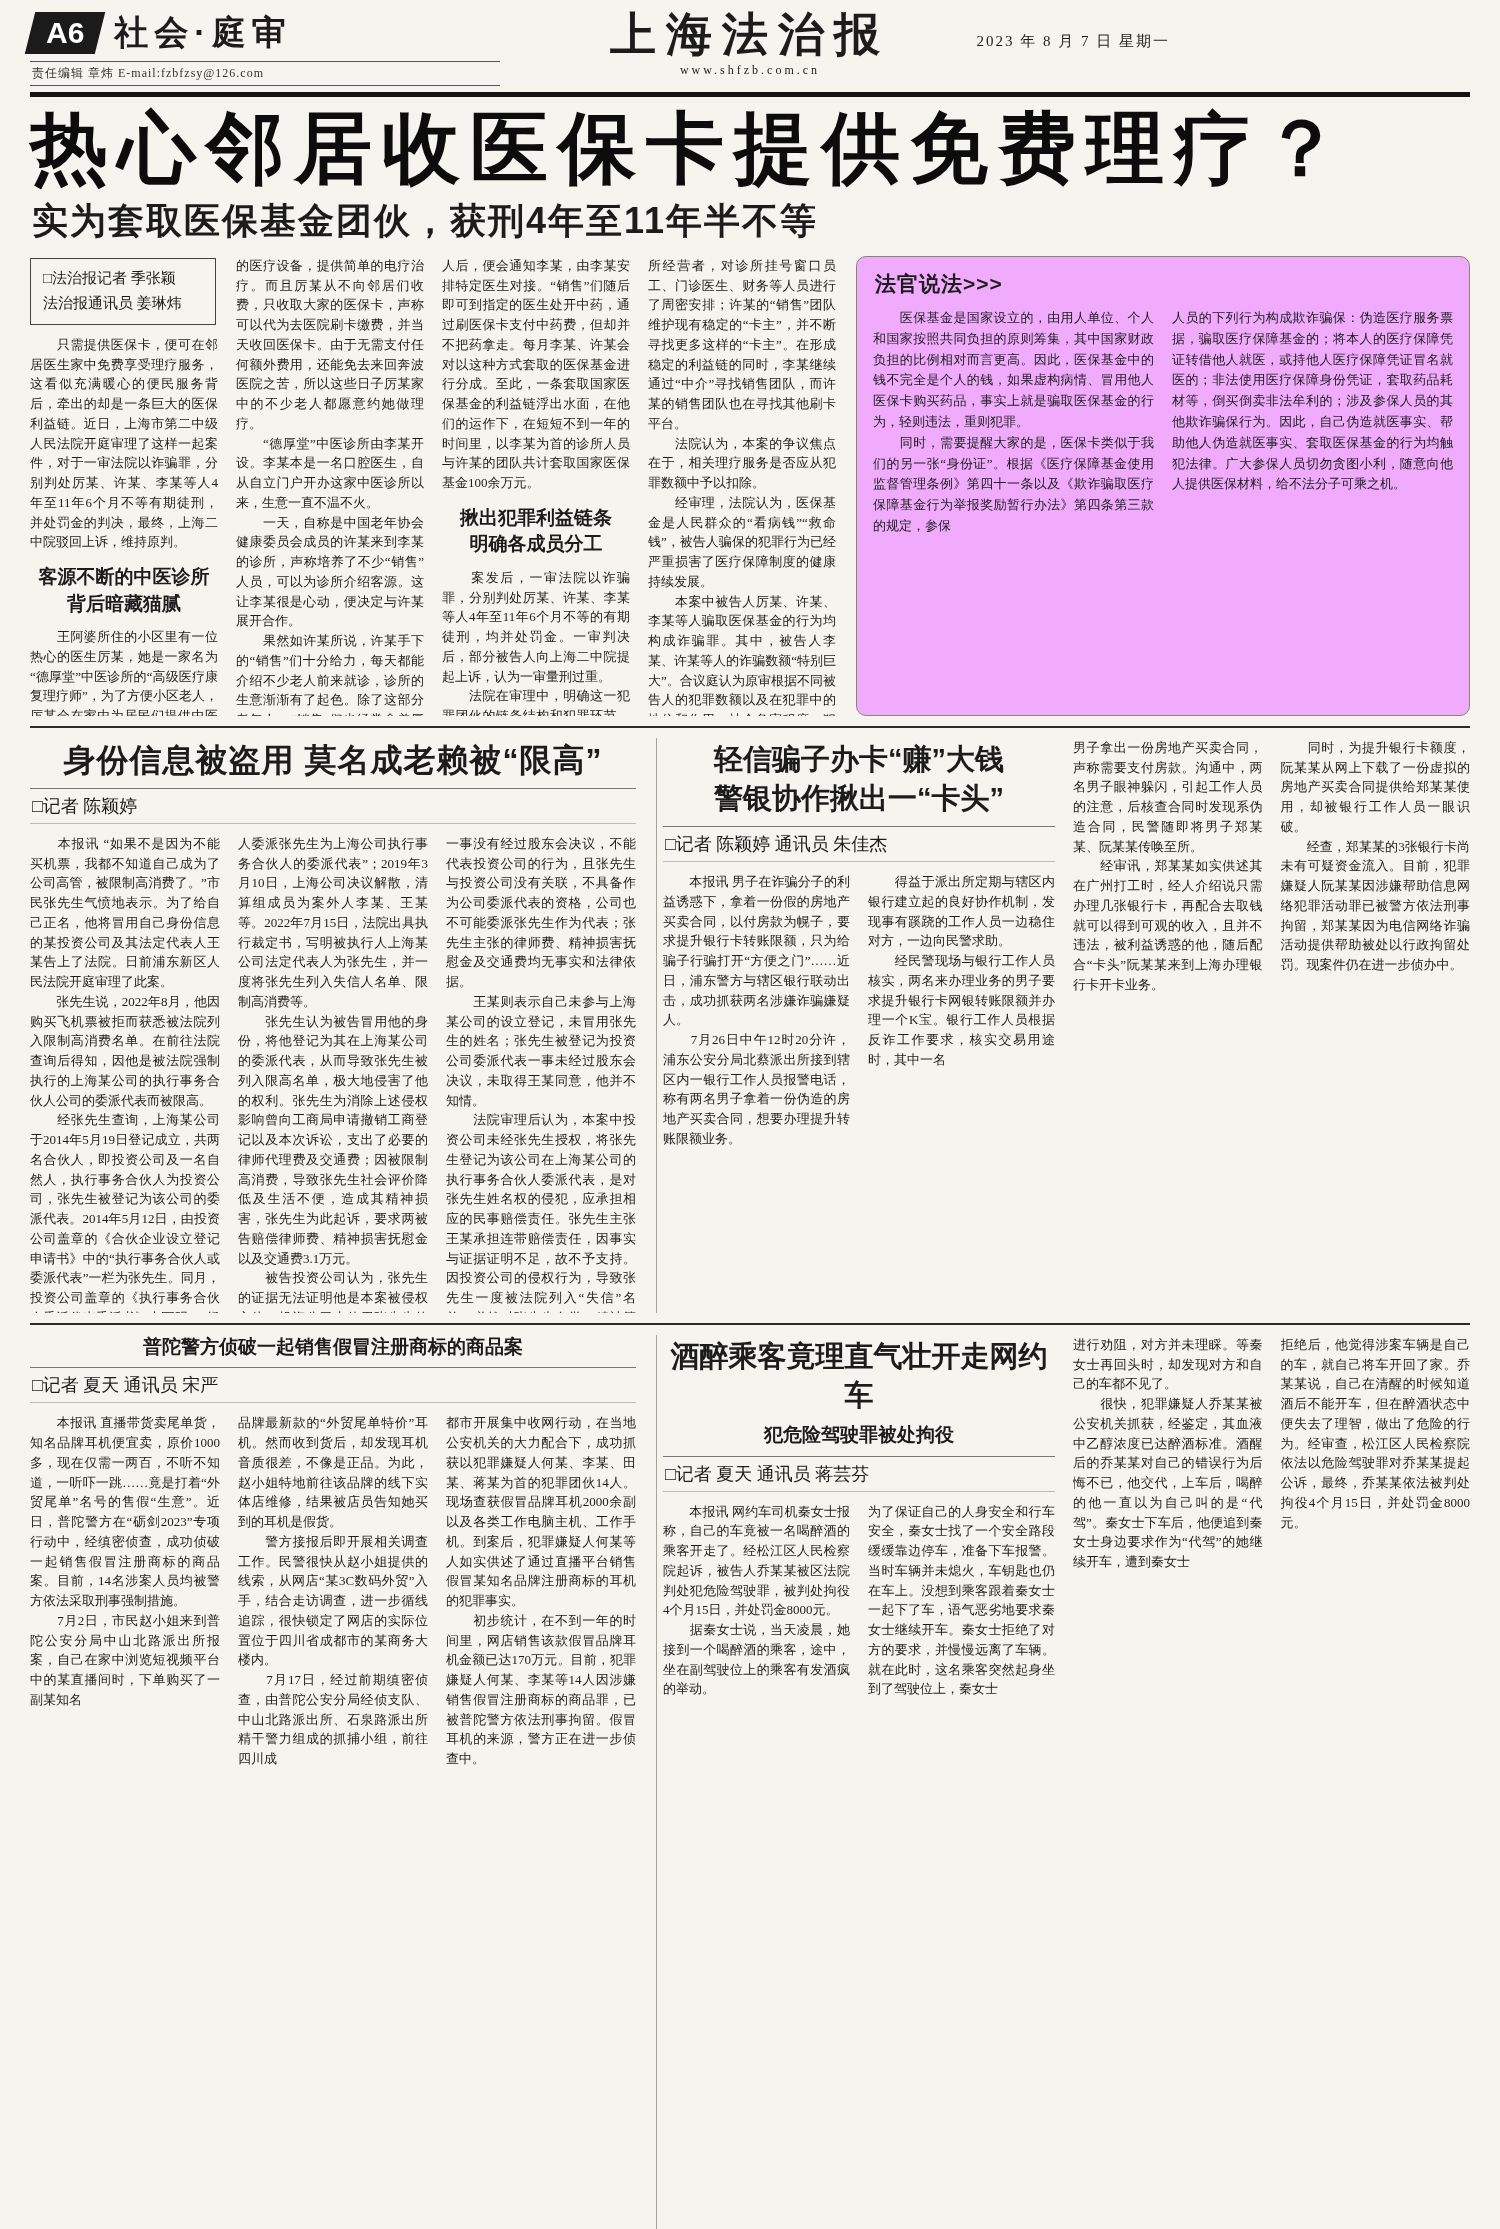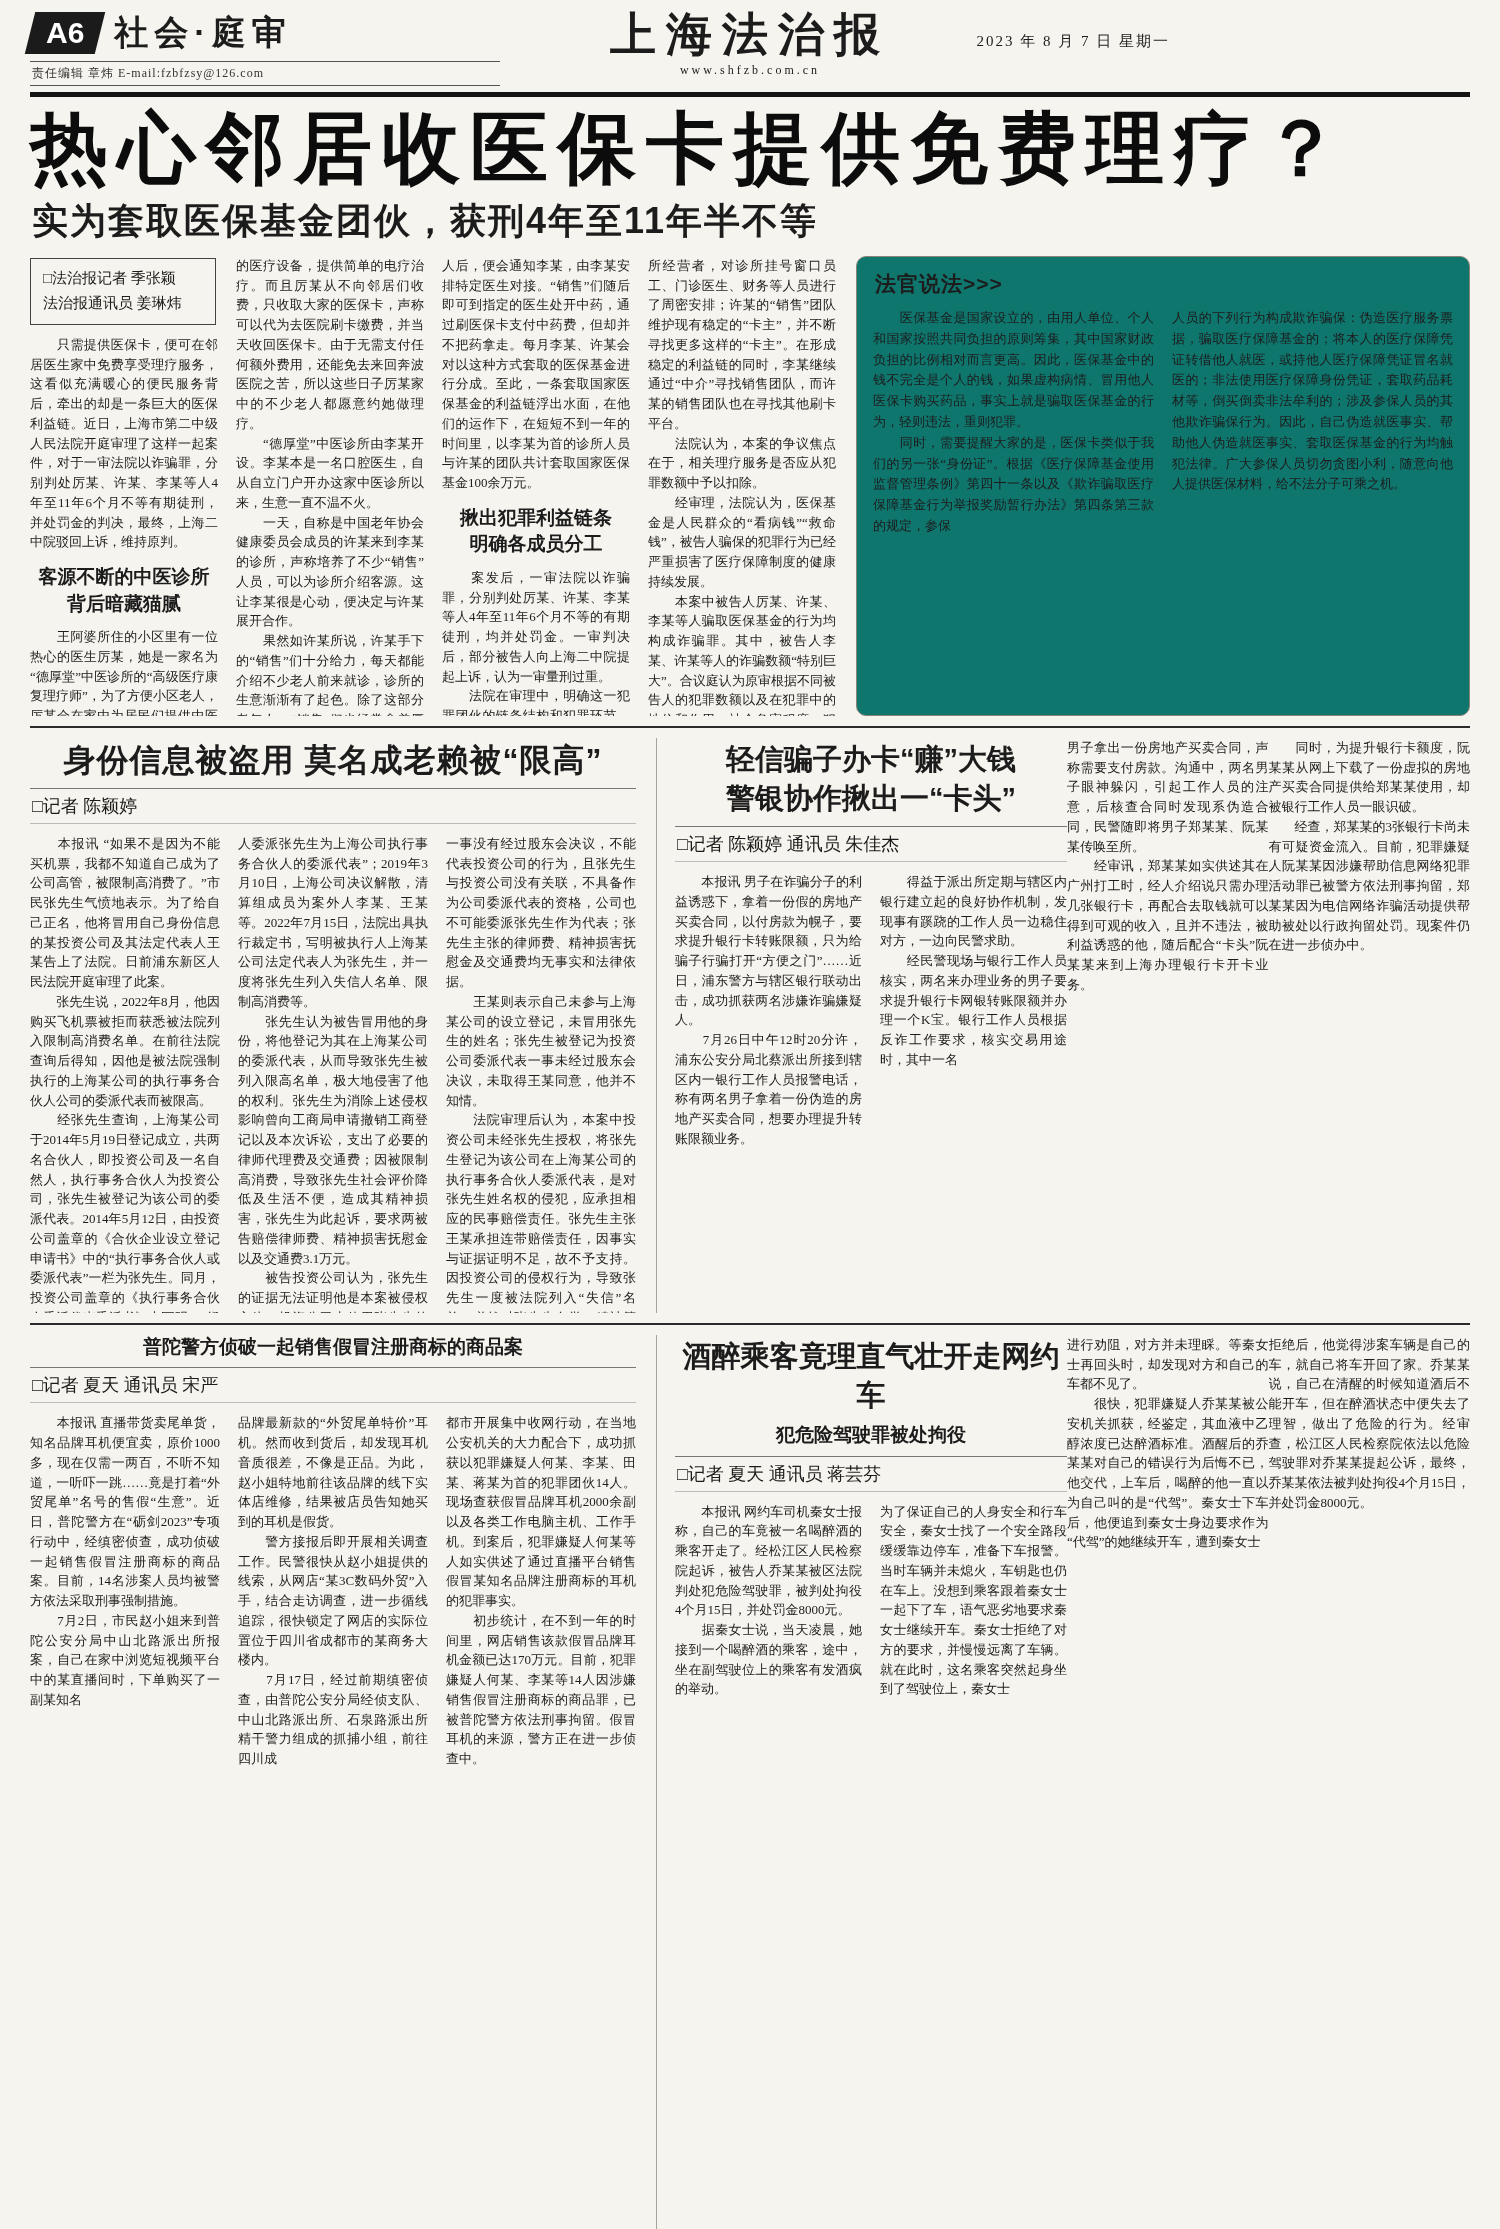--- a/index.html
+++ b/index.html
@@ -45,21 +45,21 @@
   .byline-box {
     border:1px solid #444; padding:7px 12px; margin:2px 2px 10px 0;
     font-size:15px; line-height:1.7;
   }
   .crosshead {
     font:900 19px/1.4 "Liberation Sans","DejaVu Sans",sans-serif;
     text-align:center; white-space:pre-line; margin:12px 0 10px;
   }
   .judge-box {
     width:614px; border:1px solid #8a8475; border-radius:10px;
-    background:#0f766e; padding:14px 16px; display:flex; flex-direction:column;
+    background:#f0abfc; padding:14px 16px; display:flex; flex-direction:column;
   }
   .judge-title { font:900 21px/1.2 "Liberation Sans","DejaVu Sans",sans-serif; margin:0 0 12px 2px; letter-spacing:1px; }
   .judge-cols { flex:1; display:flex; gap:18px; overflow:hidden; }
   .judge-cols .col .t { font-size:13px; line-height:1.6; }
   
   .band-rule { border-top:2px solid #2b2b2b; margin:10px 0 10px; }
   
   .band { display:flex; gap:20px; overflow:hidden; }
   .band2 { height:575px; }
   .band3 { height:920px; }
@@ -70,21 +70,21 @@
   }
   .art-subhead {
     font:700 19px/1.3 "Liberation Sans","DejaVu Sans",sans-serif;
     text-align:center; margin:0 0 8px;
   }
   .byline-row {
     border-top:1px solid #777; border-bottom:1px solid #bbb;
     padding:5px 2px; font-size:18px; margin-bottom:10px;
   }
   .body3 { flex:1; display:flex; gap:18px; overflow:hidden; }
-  .art-right { flex:1; display:flex; border-left:1px solid #a9a49a; padding-left:18px; overflow:hidden; }
+  .art-right { flex:1; display:flex; gap:18px; border-left:1px solid #a9a49a; padding-left:6px; overflow:hidden; }
   .card-left { width:392px; display:flex; flex-direction:column; overflow:hidden; }
   .card-left h2 {
     font:900 29px/1.35 "Liberation Sans","DejaVu Sans",sans-serif;
     text-align:center; white-space:pre-line; margin:2px 0 8px;
   }
   .cols2 { flex:1; display:flex; gap:18px; overflow:hidden; }
 </style>
 </head>
 <body>
 

